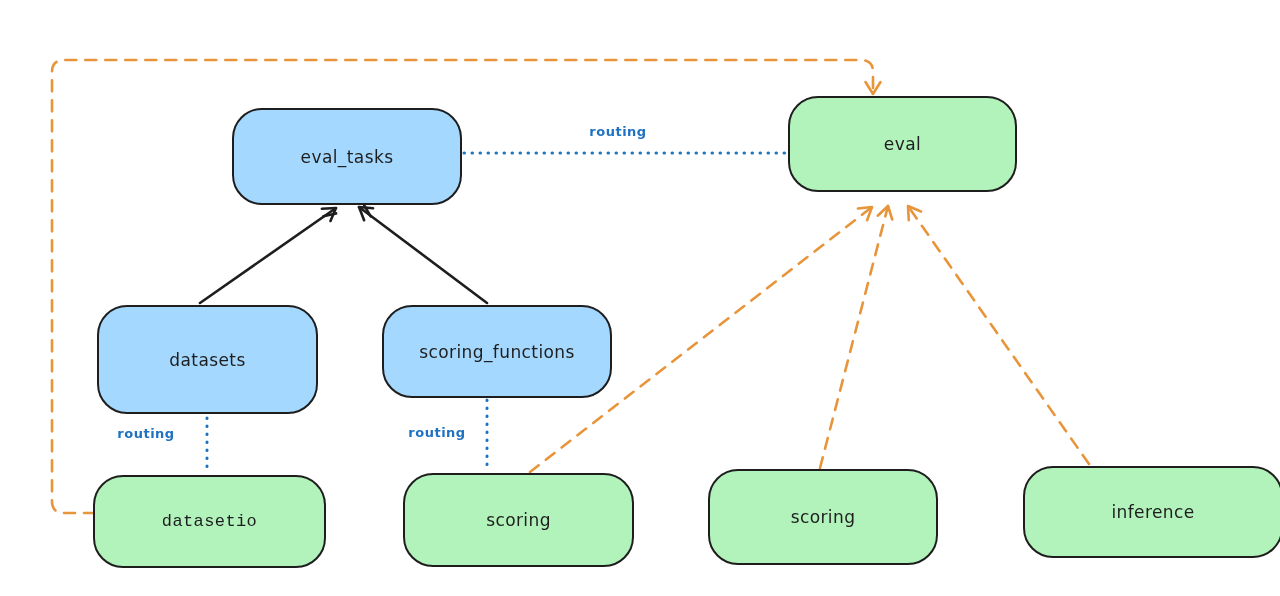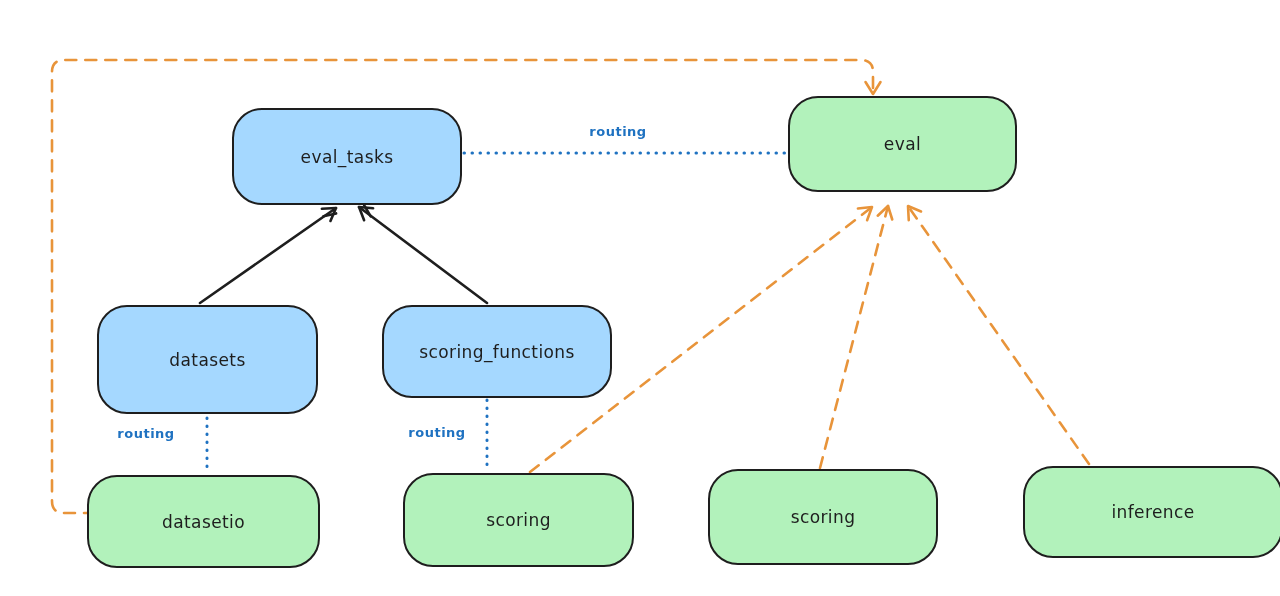--- a/index.html
+++ b/index.html
@@ -69,21 +69,21 @@
   </div>
 
   <div class="node blue" style="left:97px; top:305px; width:221px; height:109px;">
     <span>datasets</span>
   </div>
 
   <div class="node blue" style="left:382px; top:305px; width:230px; height:93px;">
     <span>scoring_functions</span>
   </div>
 
-  <div class="node green" style="left:87px; top:475px; width:233px; height:93px;">
+  <div class="node green" style="left:93px; top:475px; width:233px; height:93px;font-family:Liberation Mono, monospace;">
     <span>datasetio</span>
   </div>
 
   <div class="node green" style="left:387px; top:473px; width:231px; height:94px;margin-left:16px;">
     <span>scoring</span>
   </div>
 
   <div class="node green" style="left:708px; top:469px; width:230px; height:96px;">
     <span>scoring</span>
   </div>

